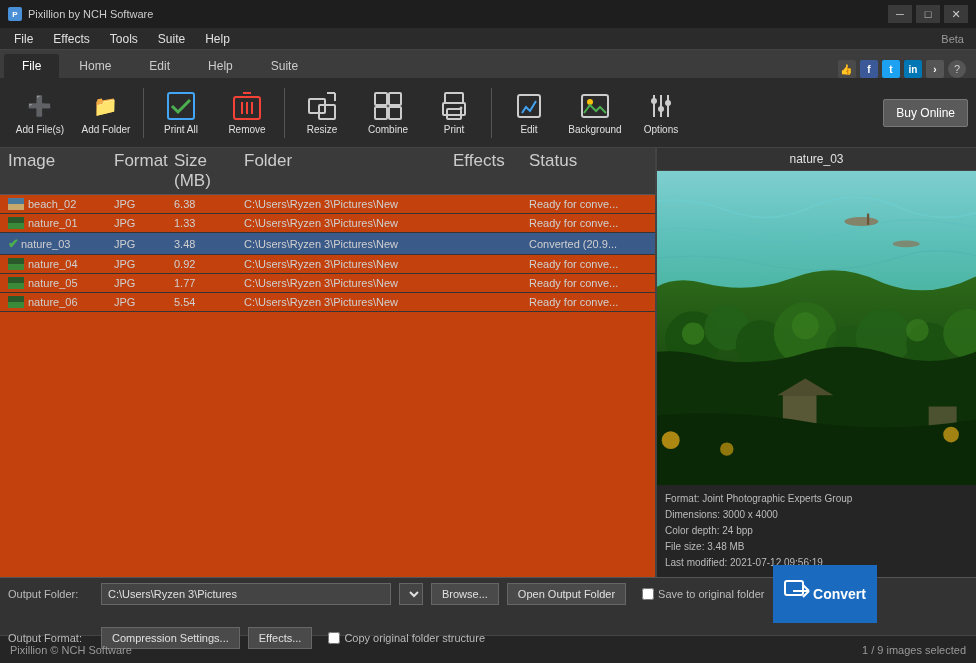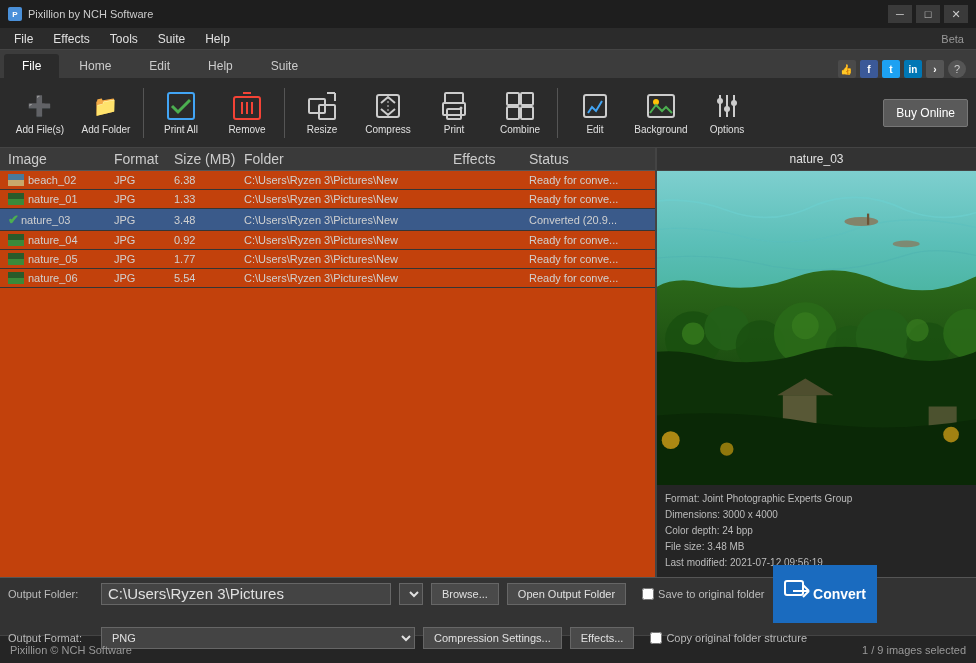--- a/index.html
+++ b/index.html
@@ -133,21 +133,21 @@
       flex: 1;
       display: flex;
       flex-direction: column;
       border-right: 1px solid #444;
     }
     #file-table-header {
       display: flex;
       background: #3a3a3a;
       border-bottom: 1px solid #555;
       padding: 3px 0;
-      font-size: 14px;
+      font-size: 17px;
       color: #ccc;
     }
     .col-image { width: 110px; padding: 0 8px; }
     .col-format { width: 60px; padding: 0 4px; }
     .col-size { width: 70px; padding: 0 4px; }
     .col-folder { flex: 1; padding: 0 4px; }
     .col-effects { width: 60px; padding: 0 4px; }
     .col-status { width: 130px; padding: 0 4px; margin-left: 16px; }
 
     #file-table-body {
@@ -219,21 +219,21 @@
       align-items: center;
       gap: 8px;
     }
     .bottom-label { font-size: 11px; color: #bbb; min-width: 85px; }
     .bottom-input {
       flex: 1;
       background: #444;
       border: 1px solid #666;
       color: #e0e0e0;
       padding: 2px 6px;
-      font-size: 15px;
+      font-size: 11px;
       height: 22px;
       max-width: 320px;
     }
     .bottom-select {
       background: #444;
       border: 1px solid #666;
       color: #e0e0e0;
       padding: 2px 6px;
       font-size: 11px;
       height: 22px;
@@ -373,49 +373,38 @@
         <rect x="12" y="14" width="16" height="14" rx="1" fill="none" stroke="#ccc" stroke-width="2"></rect>
         <line x1="20" y1="2" x2="28" y2="2" stroke="#ccc" stroke-width="2"></line>
         <line x1="28" y1="2" x2="28" y2="10" stroke="#ccc" stroke-width="2"></line>
       </svg>
     </div>
     <span>Resize</span>
   </div>
   <div class="tool-btn">
     <div class="tool-icon">
       <svg width="30" height="30" viewBox="0 0 30 30">
-        <rect x="4" y="4" width="22" height="22" rx="2" fill="none" stroke="#ccc" stroke-width="2"></rect>
-        <path d="M8 12 L15 6 L22 12" fill="none" stroke="#ccc" stroke-width="2"></path>
-        <path d="M8 18 L15 24 L22 18" fill="none" stroke="#ccc" stroke-width="2"></path>
-        <line x1="15" y1="6" x2="15" y2="24" stroke="#ccc" stroke-width="1" stroke-dasharray="2,2"></line>
-      </svg>
-    </div>
-    <span>Compress</span>
+        <rect x="2" y="2" width="12" height="12" rx="1" fill="none" stroke="#ccc" stroke-width="2"></rect>
+        <rect x="16" y="2" width="12" height="12" rx="1" fill="none" stroke="#ccc" stroke-width="2"></rect>
+        <rect x="2" y="16" width="12" height="12" rx="1" fill="none" stroke="#ccc" stroke-width="2"></rect>
+        <rect x="16" y="16" width="12" height="12" rx="1" fill="none" stroke="#ccc" stroke-width="2"></rect>
+      </svg>
+    </div>
+    <span>Combine</span>
   </div>
   <div class="tool-btn">
     <div class="tool-icon">
       <svg width="30" height="30" viewBox="0 0 30 30">
         <rect x="6" y="2" width="18" height="10" rx="1" fill="none" stroke="#ccc" stroke-width="2"></rect>
         <rect x="4" y="12" width="22" height="12" rx="1" fill="none" stroke="#ccc" stroke-width="2"></rect>
         <rect x="8" y="18" width="14" height="10" rx="1" fill="none" stroke="#ccc" stroke-width="2"></rect>
         <circle cx="22" cy="17" r="1.5" fill="#ccc"></circle>
       </svg>
     </div>
     <span>Print</span>
-  </div>
-  <div class="tool-btn">
-    <div class="tool-icon">
-      <svg width="30" height="30" viewBox="0 0 30 30">
-        <rect x="2" y="2" width="12" height="12" rx="1" fill="none" stroke="#ccc" stroke-width="2"></rect>
-        <rect x="16" y="2" width="12" height="12" rx="1" fill="none" stroke="#ccc" stroke-width="2"></rect>
-        <rect x="2" y="16" width="12" height="12" rx="1" fill="none" stroke="#ccc" stroke-width="2"></rect>
-        <rect x="16" y="16" width="12" height="12" rx="1" fill="none" stroke="#ccc" stroke-width="2"></rect>
-      </svg>
-    </div>
-    <span>Combine</span>
   </div>
   <div class="tool-separator"></div>
   <div class="tool-btn">
     <div class="tool-icon">
       <svg width="30" height="30" viewBox="0 0 30 30">
         <rect x="4" y="4" width="22" height="22" rx="2" fill="none" stroke="#ccc" stroke-width="2"></rect>
         <polyline points="8,22 12,16 16,20 22,10" fill="none" stroke="#42a5f5" stroke-width="2"></polyline>
       </svg>
     </div>
     <span>Edit</span>
@@ -641,28 +630,20 @@
           <line x1="20" y1="8" x2="26" y2="14" stroke="white" stroke-width="2"></line>
           <line x1="26" y1="14" x2="20" y2="20" stroke="white" stroke-width="2"></line>
           <line x1="10" y1="14" x2="26" y2="14" stroke="white" stroke-width="2"></line>
         </svg>
       </div>
       <span>Convert</span>
     </button>
   </div>
   <div class="bottom-row">
     <span class="bottom-label">Output Format:</span>
-    <select class="bottom-select" style="width:314px;flex:none;">
-      <option>PNG</option>
-      <option>JPG</option>
-      <option>BMP</option>
-      <option>GIF</option>
-      <option>TIFF</option>
-      <option>WEBP</option>
-    </select>
     <button class="bottom-btn">Compression Settings...</button>
     <button class="bottom-btn">Effects...</button>
     <div class="checkbox-area">
       <input type="checkbox" style="">
       <span>Copy original folder structure</span>
     </div>
   </div>
 </div>
 
 <div id="status-bar">

